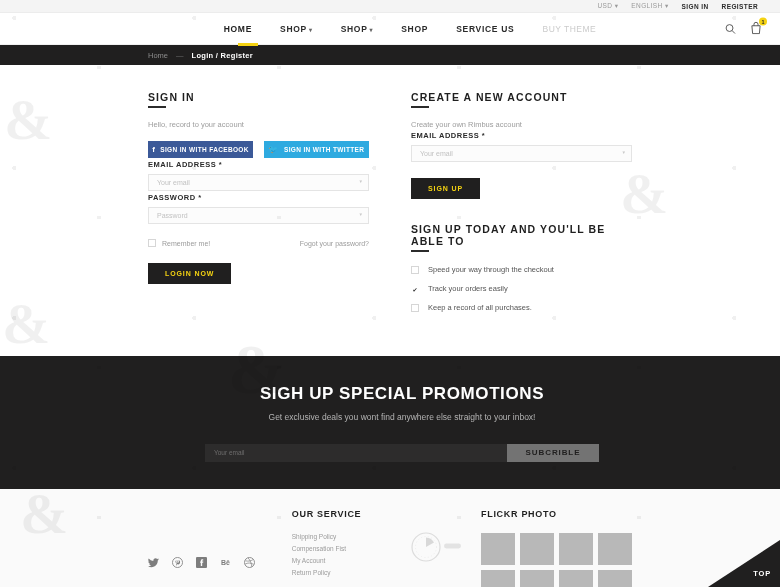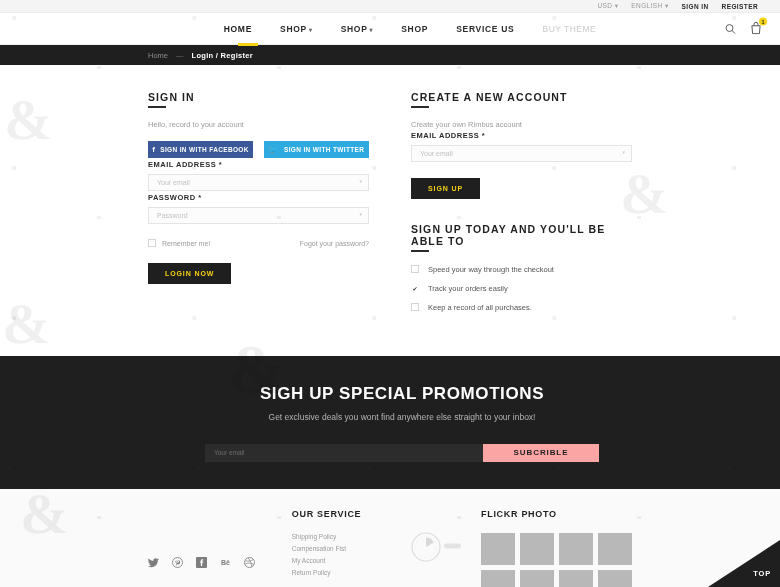--- a/index.html
+++ b/index.html
@@ -131,21 +131,21 @@
   .forgot { font-size:7px; color:#9b9b9b; text-decoration:none; }
 
   .dark-btn {
     margin-top:16px; background:#201f1f; color:#f5d312;
     font-size:7px; font-weight:bold; letter-spacing:.9px;
     padding:7px 17px; border:none; cursor:pointer;
     display:inline-block; font-family:"Liberation Sans", sans-serif;
   }
 
   .benefits { margin-top:13px; }
-  .ben-row { display:flex; align-items:flex-start; margin-bottom:10px; }
+  .ben-row { display:flex; align-items:flex-end; margin-bottom:10px; }
   .ben-txt { font-size:7.5px; color:#555; margin-left:9px; }
 
   
   .promo {
     margin-top:34px; background:#201f1f; height:133px;
     display:flex; flex-direction:column; align-items:center;
     justify-content:center; position:relative;padding-left:24px;
   }
   .promo h2 {
     color:#fff; font-size:17px; font-weight:bold; letter-spacing:.6px;
@@ -153,21 +153,21 @@
   .promo p { color:#b3b3b3; font-size:8.5px; margin-top:8px; }
   .sub-form {
     margin-top:22px; display:flex; width:394px; height:18px;
   }
   .sub-input {
     flex:1; background:#2d2c2c; border:none; color:#808080;
     font-size:6.5px; padding:0 9px; font-family:"Liberation Sans", sans-serif;
   }
   .sub-input::placeholder { color:#6e6d6d; }
   .sub-btn {
-    width:116px; background:#fca5a5; border:none; color:#201f1f;
+    width:92px; background:#737373; border:none; color:#201f1f;
     font-size:8px; font-weight:bold; letter-spacing:.9px; cursor:pointer;
     font-family:"Liberation Sans", sans-serif;
   }
 
   
   .footer { background:#fafafa; height:137px; position:relative; padding:20px 148px 0 148px; }
   .foot-grid { display:flex; }
   .f-social { width:158px; padding-top:48px; display:flex; gap:13px; }
   .f-social .si {
     width:11px; height:11px; display:flex; align-items:center;

